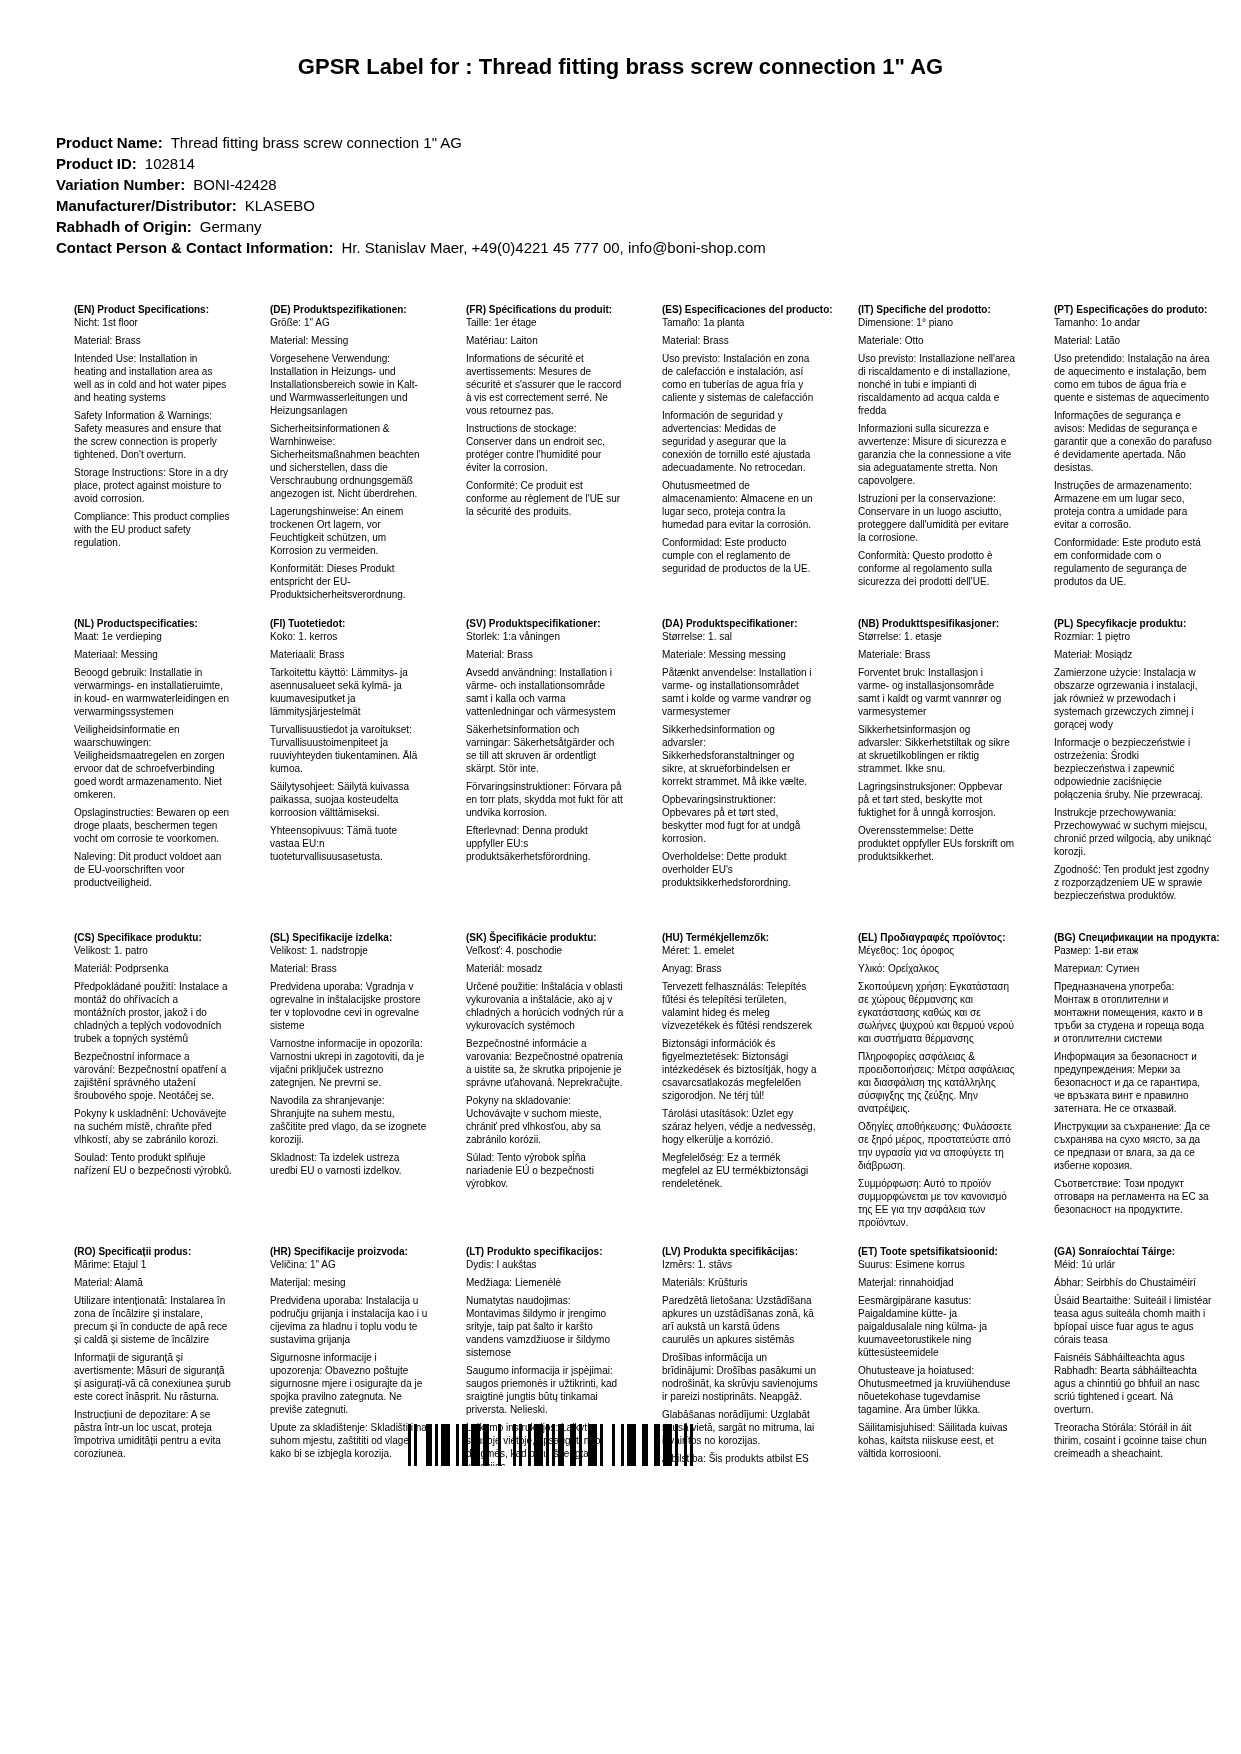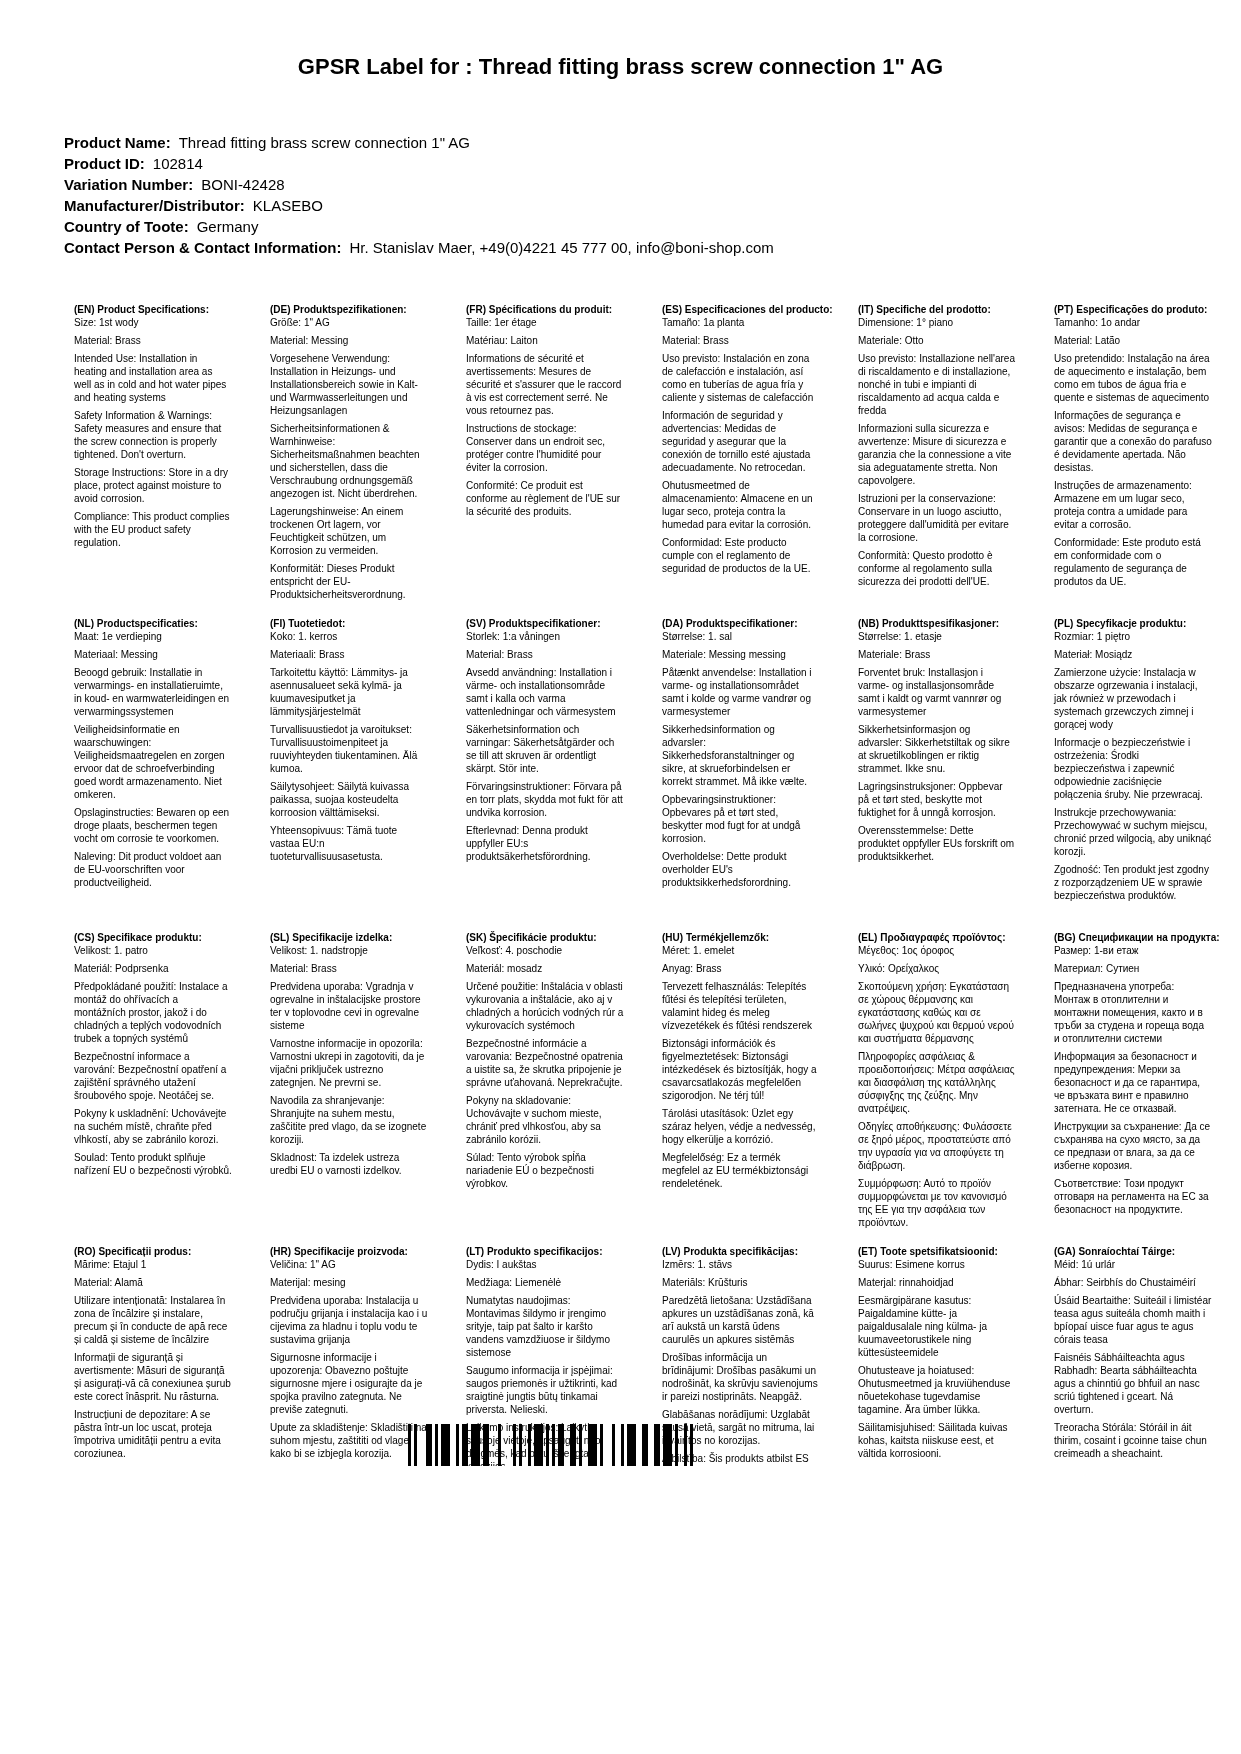--- a/index.html
+++ b/index.html
@@ -1,21 +1,21 @@
 <!DOCTYPE html>
 <html><head>
 <meta charset="utf-8">
 <style>
   html,body{margin:0;padding:0;background:#fff;}
   .page{position:relative;width:1241px;height:1466px;background:#fff;color:#000;
         font-family:"Liberation Sans",sans-serif;overflow:hidden;}
   .page-title{position:absolute;top:54px;left:0;width:100%;text-align:center;
         font-size:22px;font-weight:bold;margin:0;}
   .product-info{position:absolute;left:56px;top:132px;font-size:15px;line-height:21px;}
-  .pi-row{white-space:nowrap;margin-left:8px;}
+  .pi-row{white-space:nowrap;}
   .pi-label{font-weight:bold;}
   .pi-value{margin-left:8px;}
   .specs-grid{position:absolute;left:74px;top:303px;display:grid;
         grid-template-columns:repeat(6,196px);grid-auto-rows:314px;}
   .spec-block{width:158px;font-size:10px;line-height:13px;}
   .spec-heading{font-weight:bold;white-space:nowrap;}
   .spec-block p{margin:0 0 5px 0;}
   .barcode{position:absolute;left:408px;top:1424px;width:285px;height:80px;}
   .bars{display:flex;align-items:flex-start;}
   .module{width:3px;height:58px;}
@@ -34,28 +34,28 @@
 
 <div class="page">
 
   <h1 class="page-title">GPSR Label for : Thread fitting brass screw connection 1" AG</h1>
 
   <div class="product-info">
     <div class="pi-row"><span class="pi-label">Product Name:</span><span class="pi-value">Thread fitting brass screw connection 1" AG</span></div>
     <div class="pi-row"><span class="pi-label">Product ID:</span><span class="pi-value">102814</span></div>
     <div class="pi-row"><span class="pi-label">Variation Number:</span><span class="pi-value">BONI-42428</span></div>
     <div class="pi-row"><span class="pi-label">Manufacturer/Distributor:</span><span class="pi-value">KLASEBO</span></div>
-    <div class="pi-row"><span class="pi-label">Country of Toote:</span><span class="pi-value">Germany</span></div>
+    <div class="pi-row"><span class="pi-label">Rabhadh of Origin:</span><span class="pi-value">Germany</span></div>
     <div class="pi-row"><span class="pi-label">Contact Person &amp; Contact Information:</span><span class="pi-value">Hr. Stanislav Maer, +49(0)4221 45 777 00, info@boni-shop.com</span></div>
   </div>
 
   <div class="specs-grid" id="specs-grid">
       <div class="spec-block">
         <div class="spec-heading">(EN) Product Specifications:</div>
-        <p>Size: 1st wody</p>
+        <p>Nicht: 1st floor</p>
         <p>Material: Brass</p>
         <p>Intended Use: Installation in heating and installation area as well as in cold and hot water pipes and heating systems</p>
         <p>Safety Information &amp; Warnings: Safety measures and ensure that the screw connection is properly tightened. Don't overturn.</p>
         <p>Storage Instructions: Store in a dry place, protect against moisture to avoid corrosion.</p>
         <p>Compliance: This product complies with the EU product safety regulation.</p>
       </div>
       <div class="spec-block">
         <div class="spec-heading">(DE) Produktspezifikationen:</div>
         <p>Größe: 1" AG</p>
         <p>Material: Messing</p>

